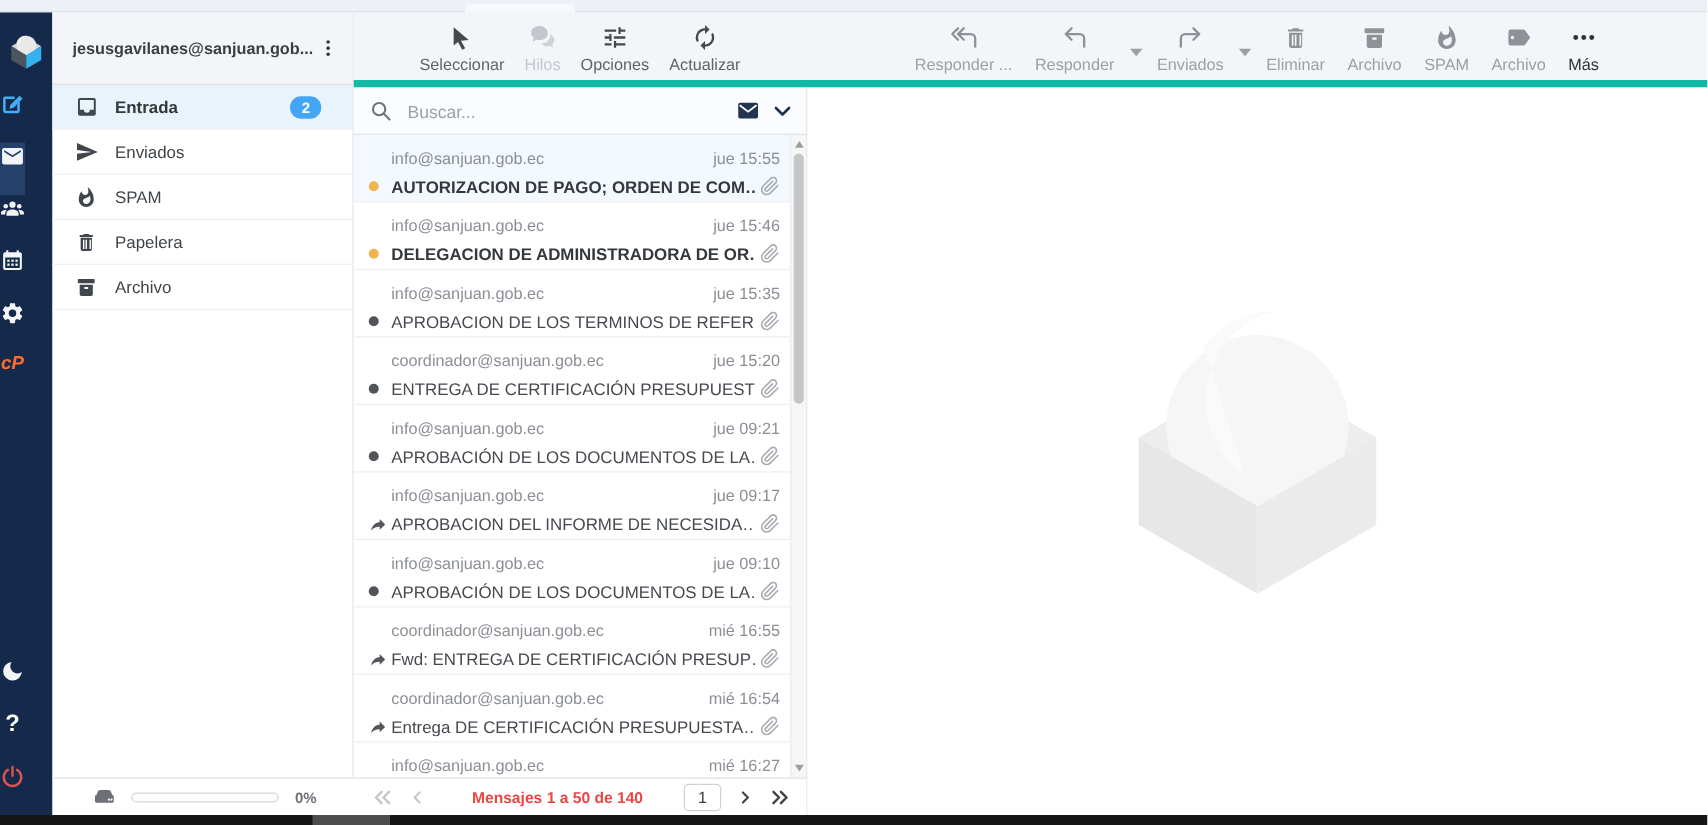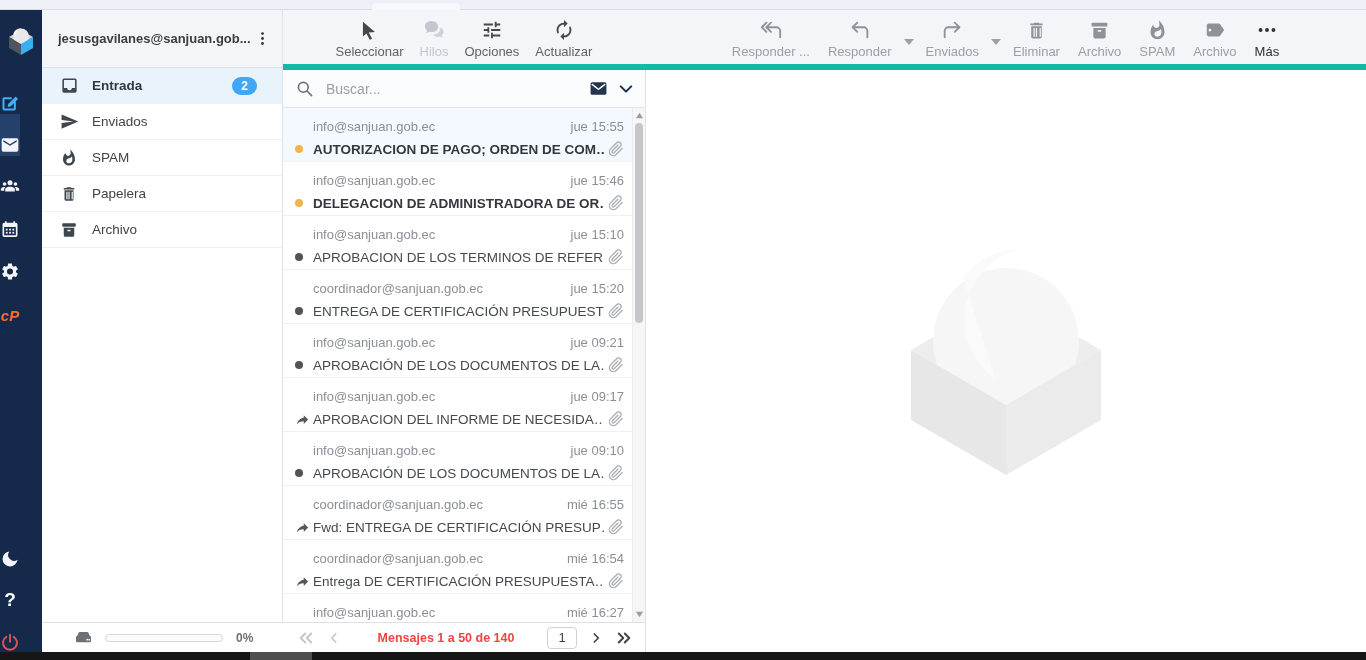--- a/index.html
+++ b/index.html
@@ -13,21 +13,21 @@
   
   .top-strip { position:absolute; left:0; top:0; width:1366px; height:10px;
     background:#edf0f7; border-bottom:1px solid #d9dce4; }
   .top-strip .pill { position:absolute; left:372px; top:3px; width:88px; height:7px;
     background:#f7f8fb; border-radius:4px 4px 0 0; }
 
   
   .app-rail { position:absolute; left:0; top:10px; width:42px; height:643px;
     background:#15294b; display:flex; flex-direction:column; }
   .rail-logo { height:62px; display:flex; align-items:center; justify-content:center; }
-  .rail-btn { width:20px; height:42px; display:flex; align-items:flex-end; justify-content:center;
+  .rail-btn { width:20px; height:42px; display:flex; align-items:flex-start; justify-content:center;
     color:#f2f4f7; cursor:pointer; }
   .rail-btn.active { background:#24406b; }
   .rail-btn.compose { color:#46aef7; }
   .rail-btn.cpanel { color:#ff6c2c; font-weight:bold; font-style:italic; font-size:15px; }
   .rail-bottom { margin-top:auto; display:flex; flex-direction:column; }
   .rail-btn.power { color:#e05252; }
   .rail-btn.help { color:#fff; font-size:19px; font-weight:bold; }
 
   
   .sidebar { position:absolute; left:42px; top:10px; width:241px; height:612px;
@@ -565,21 +565,21 @@
           <span class="msg-attach">
             <svg width="16" height="16">
               <use href="#i-clip"></use>
             </svg>
           </span>
         </div>
     </div>
     <div class="msg-row">
       <div class="msg-line1">
           <span class="msg-sender">info@sanjuan.gob.ec</span>
-          <span class="msg-date">jue 15:10</span>
+          <span class="msg-date">jue 15:35</span>
         </div>
       <div class="msg-line2">
           <span class="msg-status">
             <i class="dot dot-read"></i>
           </span>
           <span class="msg-subject">APROBACION DE LOS TERMINOS DE REFER…</span>
           <span class="msg-attach">
             <svg width="16" height="16">
               <use href="#i-clip"></use>
             </svg>

